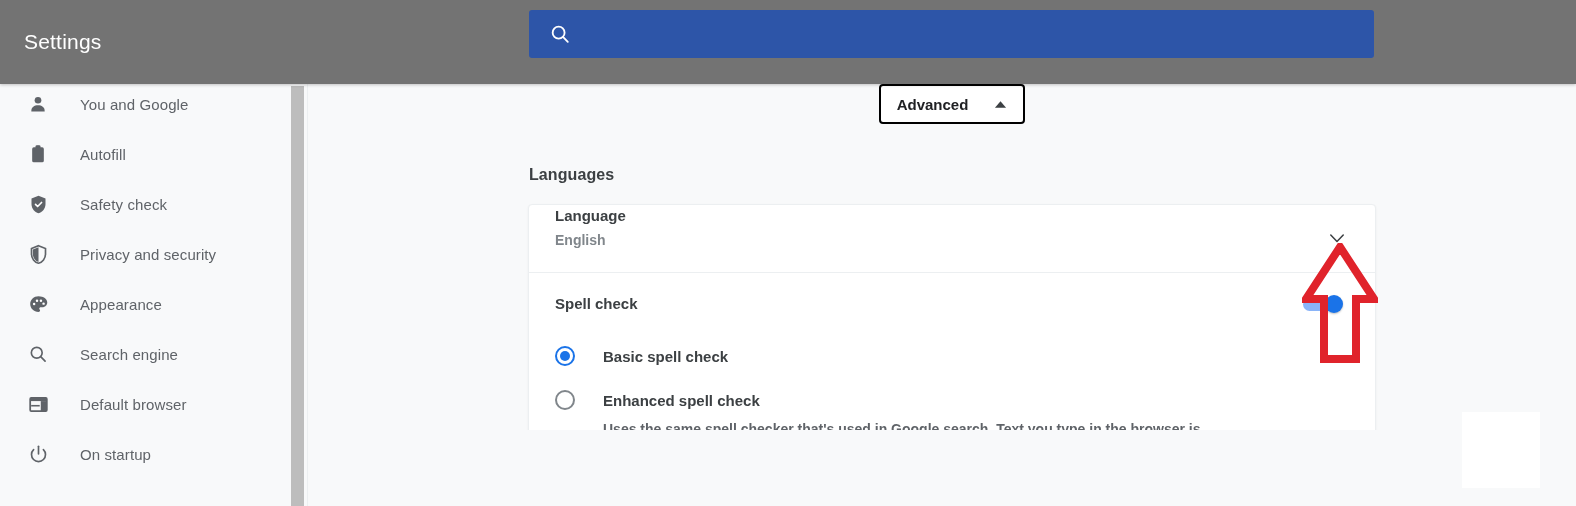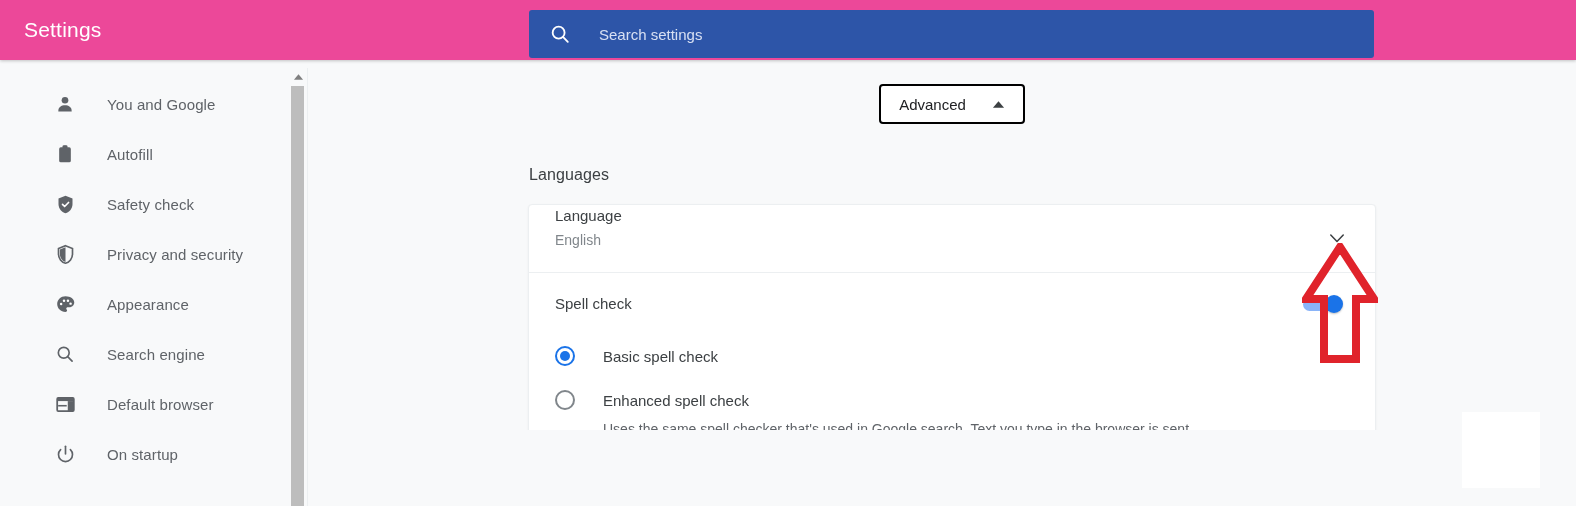--- a/index.html
+++ b/index.html
@@ -6,22 +6,22 @@
   html, body {
     width: 1576px; height: 506px;
     overflow: hidden;
     font-family: "Liberation Sans", sans-serif;
     background: #f8f9fa;
   }
   .app { position: relative; width: 1576px; height: 506px; background: #f8f9fa; }
 
   
   .header {
-    position: absolute; left: 0; top: 0; width: 1576px; height: 60px;
-    background: #ec4899;
+    position: absolute; left: 0; top: 0; width: 1576px; height: 84px;
+    background: #737373;
     display: flex; align-items: center;
     box-shadow: 0 1px 3px rgba(0,0,0,0.22);
     z-index: 30;
   }
   .header-title {
     color: #ffffff; font-size: 21px; letter-spacing: 0.2px;
     margin-left: 24px; white-space: nowrap;
   }
   .search-wrap {
     position: absolute; left: 529px; top: 10px; width: 845px; height: 48px;
@@ -34,21 +34,20 @@
     color: #ffffff; font-size: 15px;
     font-family: "Liberation Sans", sans-serif;
     margin-left: 28px; padding: 0;
   }
   .search-input::placeholder { color: #d8e0f3; opacity: 1; }
 
   
   .sidebar {
     position: absolute; left: 0; top: 68px; width: 292px; height: 438px;
     background: #f8f9fa;
-    margin-left: 27px;
   }
   .nav-item {
     position: absolute; left: 0; width: 292px; height: 36px;
     display: flex; align-items: center;
   }
   .nav-icon {
     width: 24px; height: 24px; margin-left: 26px;
     display: flex; align-items: center; justify-content: center;
     color: #5f6368; flex: none;
   }
@@ -74,20 +73,21 @@
   .sidebar-divider {
     position: absolute; left: 307px; top: 68px; width: 1px; height: 438px;
     background: #eceff1;
   }
 
   
   .content {
     position: absolute; left: 308px; top: 68px;
     width: 1268px; height: 362px; background: #f8f9fa;
     overflow: hidden;
+    font-weight: bold;
   }
   .advanced-btn {
     position: absolute; left: 571px; top: 16px;
     width: 146px; height: 40px;
     border: 2px solid #000000; border-radius: 4px;
     background: #ffffff;
     display: flex; align-items: center; justify-content: center;
     cursor: pointer;
   }
   .advanced-label { font-size: 15px; color: #202124; }
@@ -189,21 +189,20 @@
   <div class="header">
     <div class="header-title">Settings</div>
 
     <div class="search-wrap">
       <span class="search-icon">
         <svg width="22" height="22" viewBox="0 0 24 24" fill="none" stroke="#ffffff" stroke-width="2" stroke-linecap="round">
           <circle cx="10.5" cy="10.5" r="6.5"></circle>
           <line x1="15.5" y1="15.5" x2="20.5" y2="20.5"></line>
         </svg>
       </span>
-      <input class="search-input" type="text" placeholder="Search settings" style="">
     </div>
   </div>
 
   <div class="sidebar">
 
     <div class="nav-item" style="top:18px">
       <span class="nav-icon">
         <svg width="20" height="20" viewBox="0 0 24 24" fill="#5f6368">
           <circle cx="12" cy="7.5" r="4"></circle>
           <path d="M4 20c0-4.2 3.6-6.5 8-6.5s8 2.3 8 6.5v1H4z"></path>

